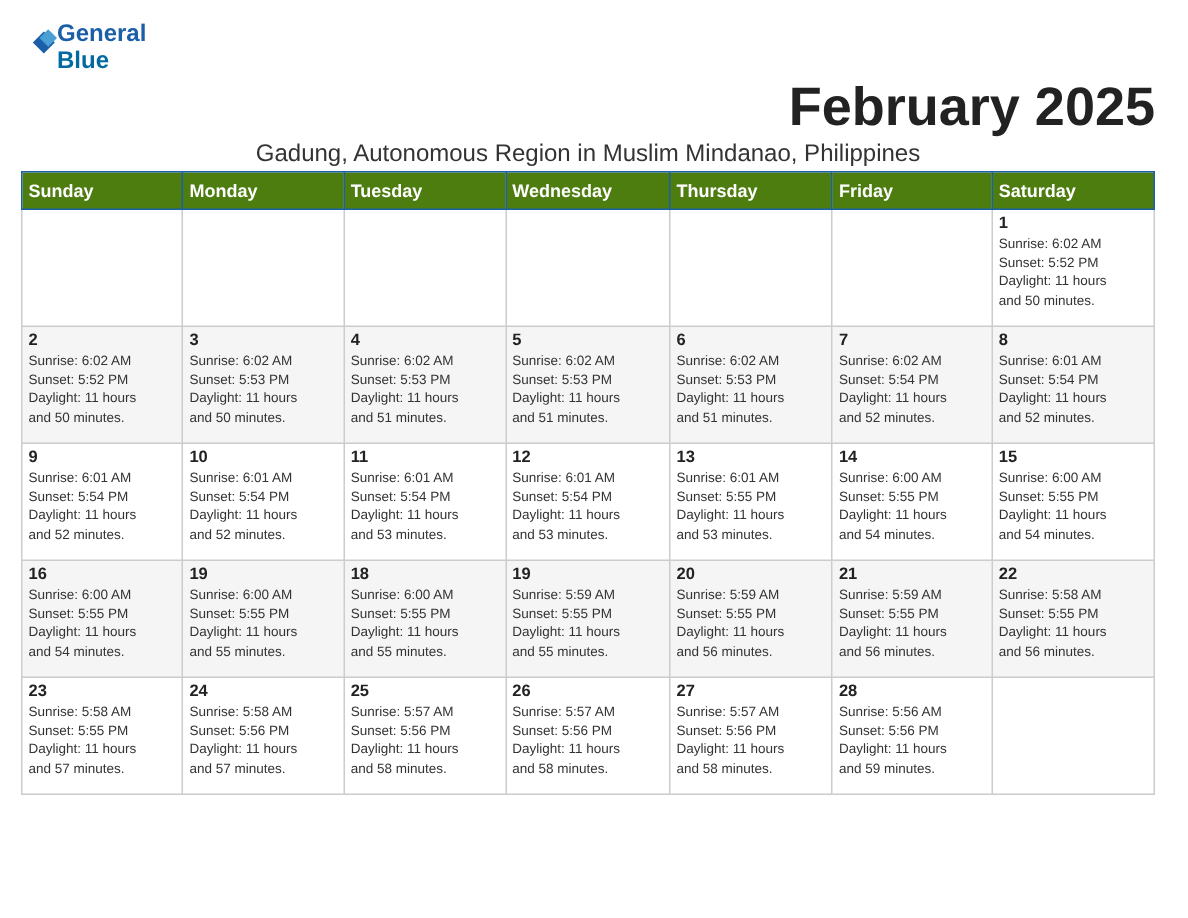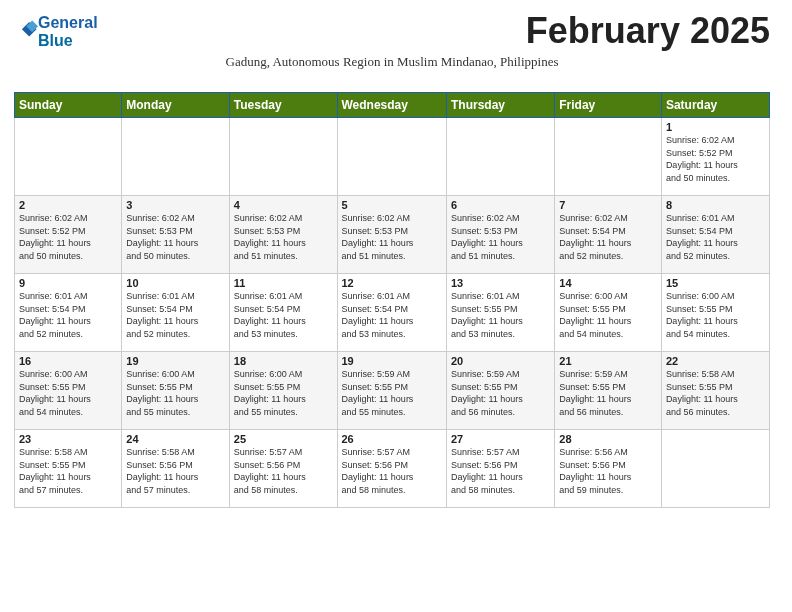--- a/index.html
+++ b/index.html
@@ -28,28 +28,28 @@
     .logo-icon {
       width: 22px;
       height: 22px;
       margin-left: 2px;
     }
     .month-title {
       font-size: 36px;
       font-weight: bold;
       color: #222;
       text-align: right;
+      margin-top: 40px;
     }
     .subtitle {
       text-align: center;
-      font-size: 13px;
+      font-size: 16px;
       color: #333;
-      margin-bottom: 22px;
+      margin-bottom: 2px;
       font-weight: normal;
-      font-family: Liberation Serif, serif;
     }
     .calendar {
       width: 100%;
       border-collapse: collapse;
       border: 1px solid #bbb;
     }
     .calendar th {
       background: #1a5fa8;
       color: #fff;
       font-size: 12px;

